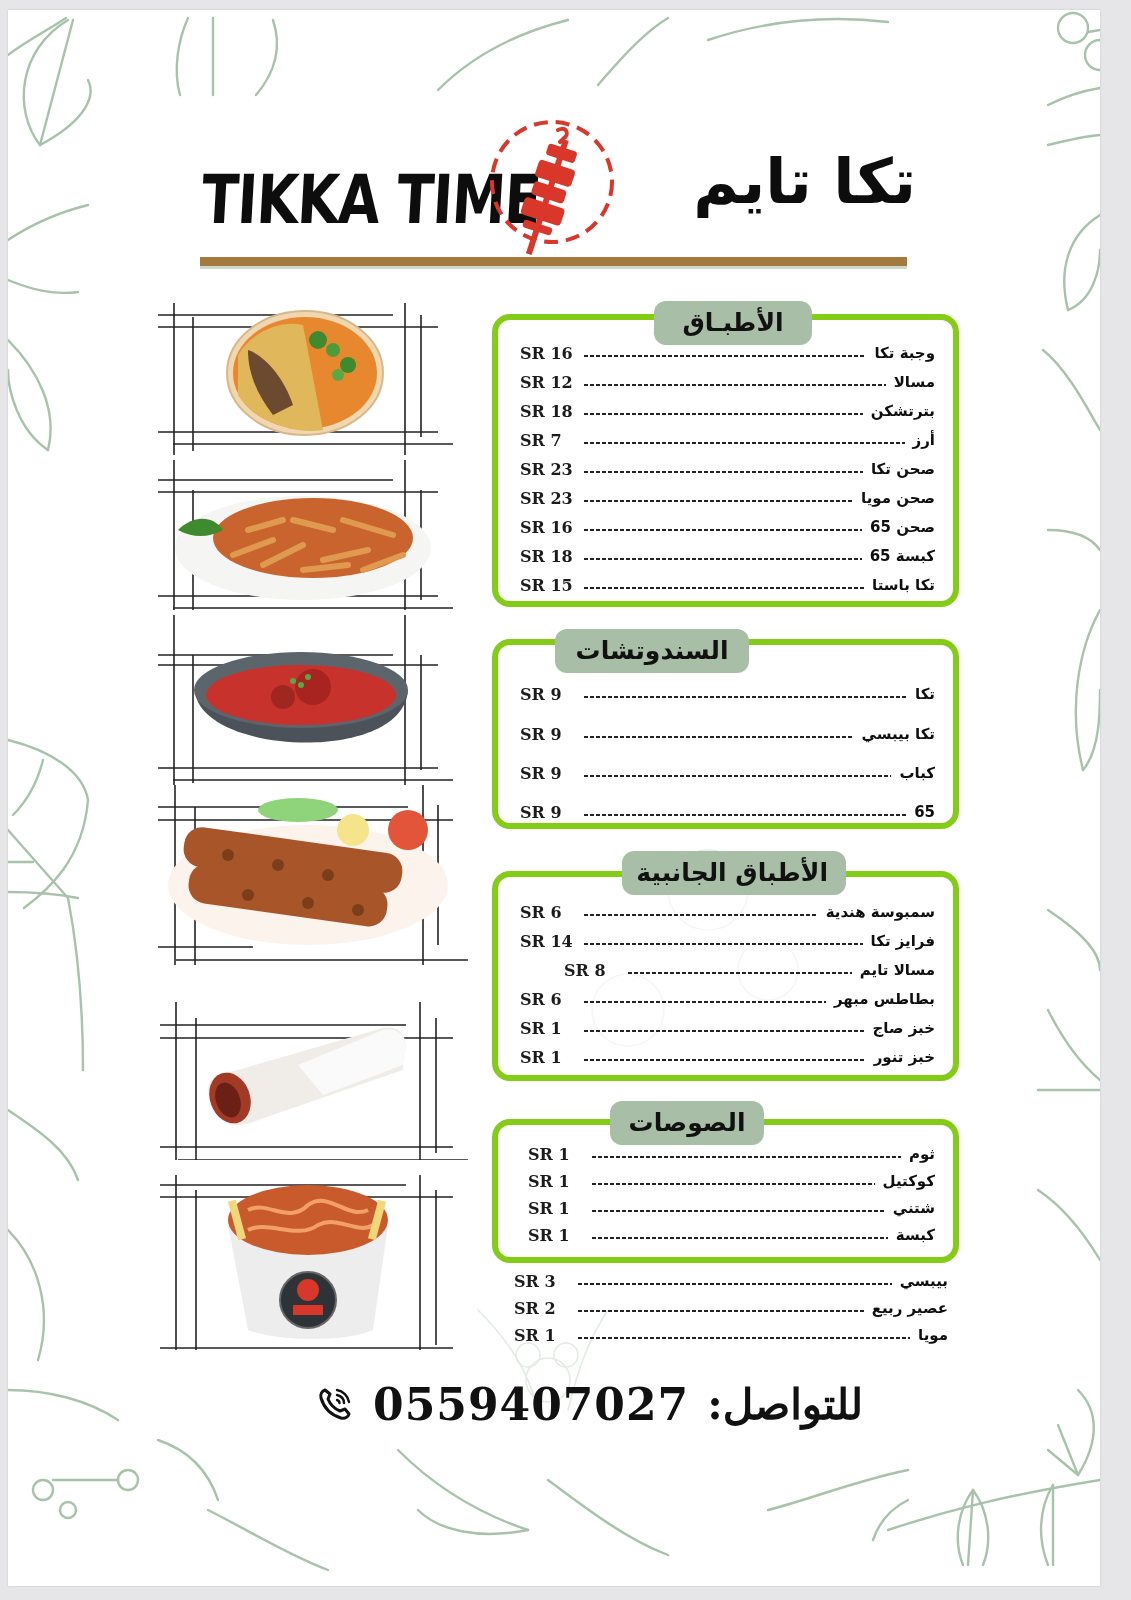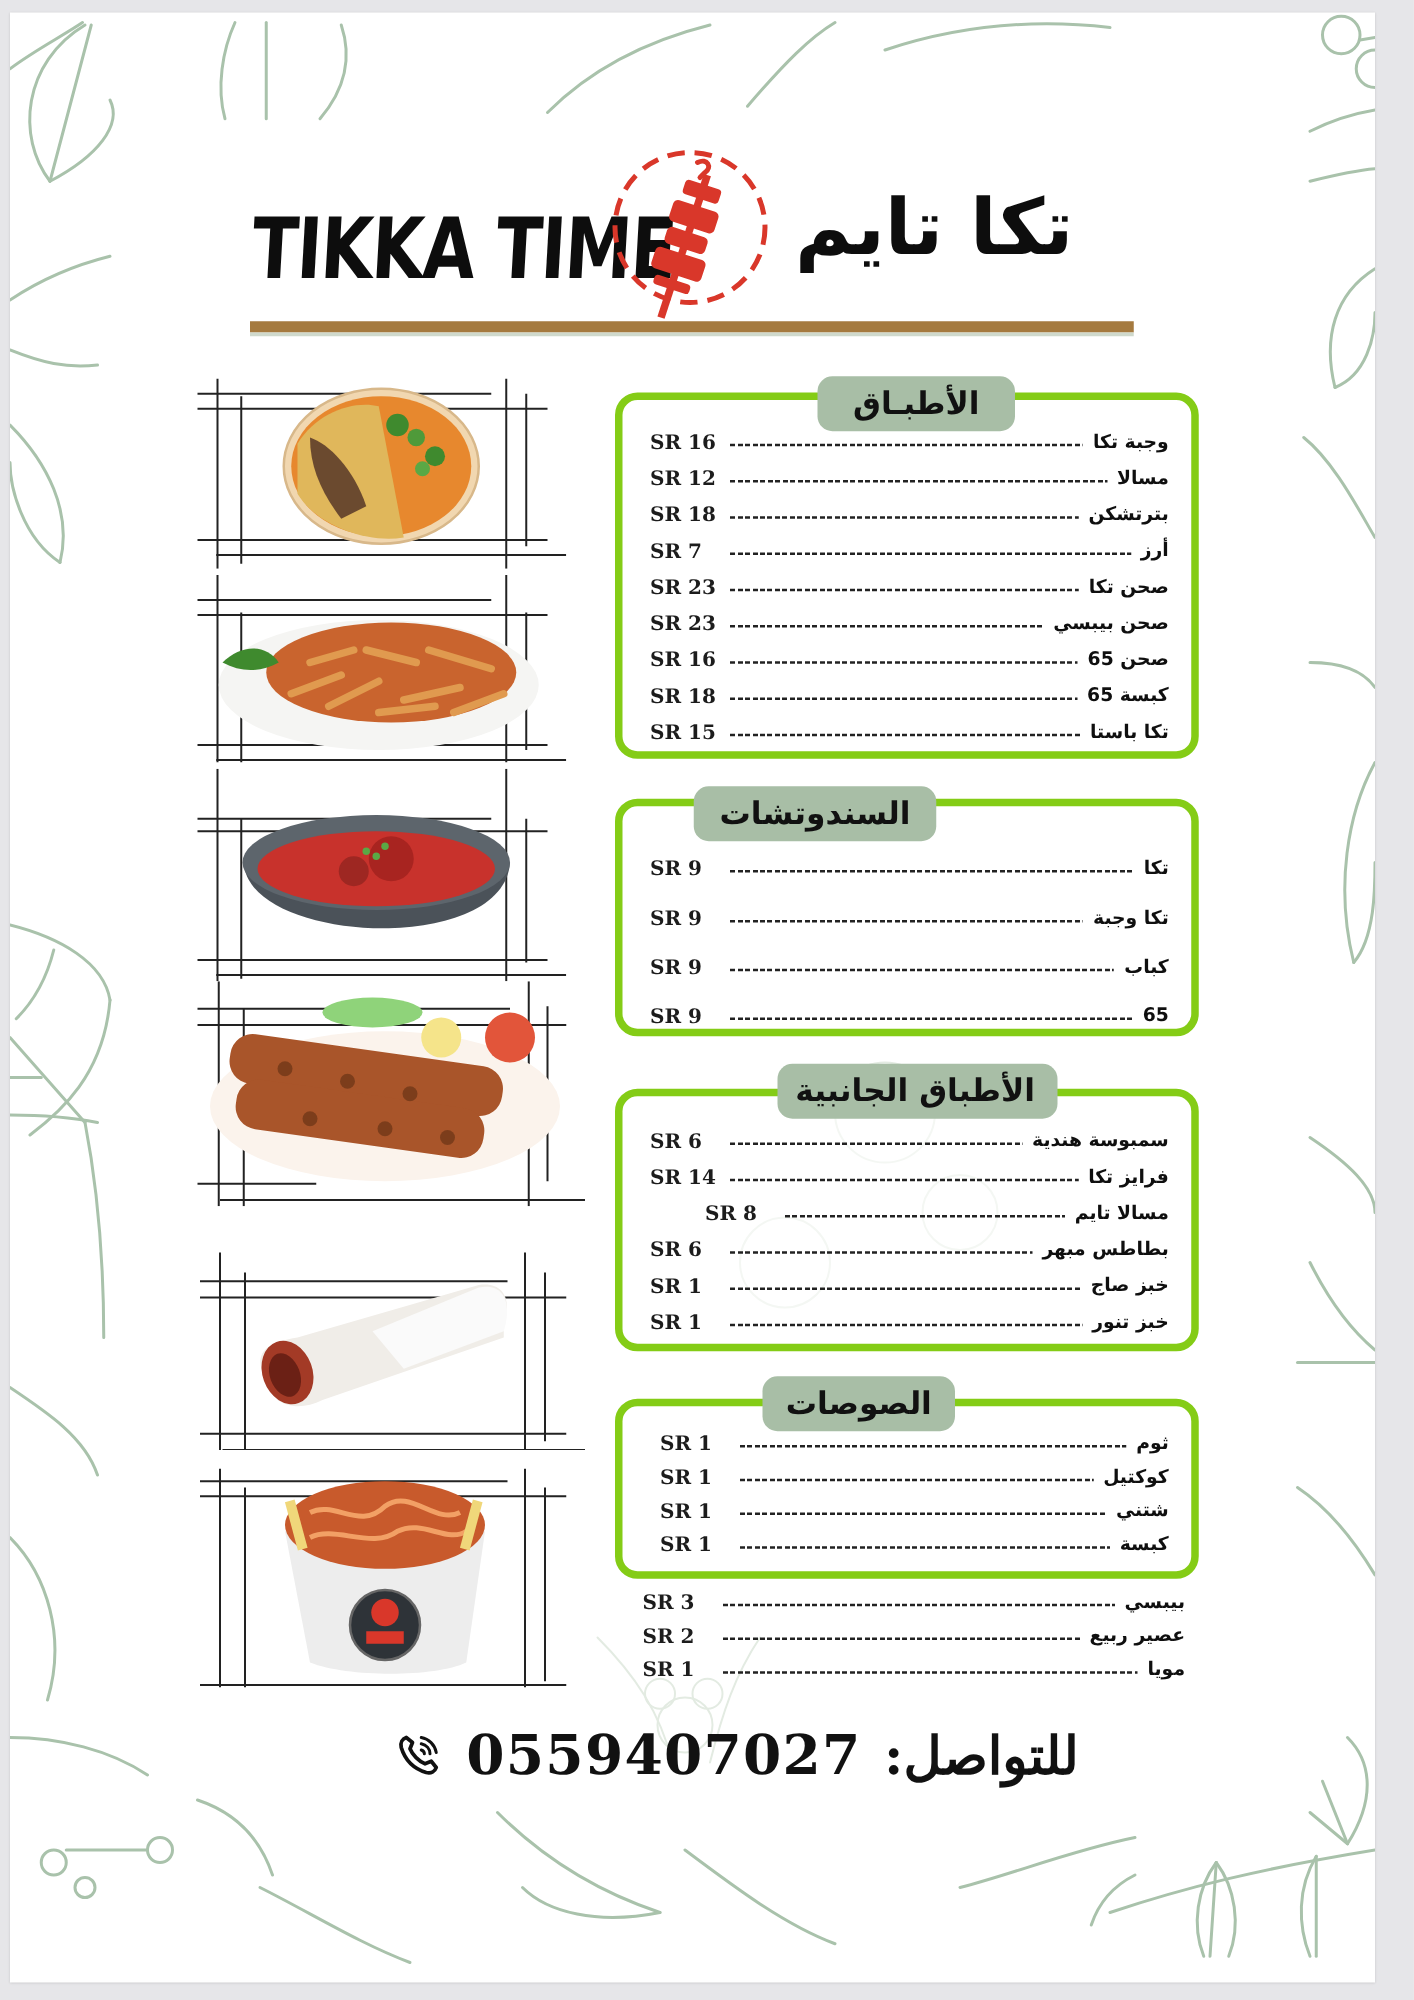--- a/index.html
+++ b/index.html
@@ -15,21 +15,21 @@
 
   
   .logo-en {
     position: absolute; left: 196px; top: 150px;
     font-family: "DejaVu Sans", sans-serif; font-weight: 900; font-size: 54px;
     letter-spacing: -1px; transform: scaleY(1.25) skewX(-4deg); transform-origin: left top;
     color: #0d0d0d;
   }
   .logo-emblem { position: absolute; left: 478px; top: 106px; width: 132px; height: 146px; }
   .logo-ar {
-    position: absolute; left: 628px; top: 138px; width: 280px; text-align: left;
+    position: absolute; left: 628px; top: 138px; width: 280px; text-align: right;
     direction: rtl; font-family: "DejaVu Sans", sans-serif; font-weight: 900; font-size: 62px;
     color: #0d0d0d; line-height: 1.1;
   }
   .header-rule { position: absolute; left: 192px; top: 247px; width: 707px; height: 9px; background: #a57a3f; }
   .header-rule2 { position: absolute; left: 192px; top: 256px; width: 707px; height: 3px; background: #cfd9cc; }
 
   
   .food-frame { position: absolute; }
   .food-frame svg { position: absolute; left: 0; top: 0; }
 
@@ -348,21 +348,21 @@
           <span class="name">أرز</span>
         </div>
       <div class="row" style="top:116px;">
           <span class="price">SR 23</span>
           <span class="dots"></span>
           <span class="name">صحن تكا</span>
         </div>
       <div class="row" style="top:145px;">
           <span class="price">SR 23</span>
           <span class="dots"></span>
-          <span class="name">صحن بيبسي</span>
+          <span class="name">صحن مويا</span>
         </div>
       <div class="row" style="top:174px;">
           <span class="price">SR 16</span>
           <span class="dots"></span>
           <span class="name">صحن 65</span>
         </div>
       <div class="row" style="top:203px;">
           <span class="price">SR 18</span>
           <span class="dots"></span>
           <span class="name">كبسة 65</span>
@@ -379,21 +379,21 @@
     <div class="section-title" style="left:57px;top:-16px;width:194px;">السندوتشات</div>
     <div class="rows" style="top:36px;">
       <div class="row" style="top:0px;">
           <span class="price">SR 9</span>
           <span class="dots"></span>
           <span class="name">تكا</span>
         </div>
       <div class="row" style="top:40px;">
           <span class="price">SR 9</span>
           <span class="dots"></span>
-          <span class="name">تكا وجبة</span>
+          <span class="name">تكا بيبسي</span>
         </div>
       <div class="row" style="top:79px;">
           <span class="price">SR 9</span>
           <span class="dots"></span>
           <span class="name">كباب</span>
         </div>
       <div class="row" style="top:118px;">
           <span class="price">SR 9</span>
           <span class="dots"></span>
           <span class="name">65</span>

